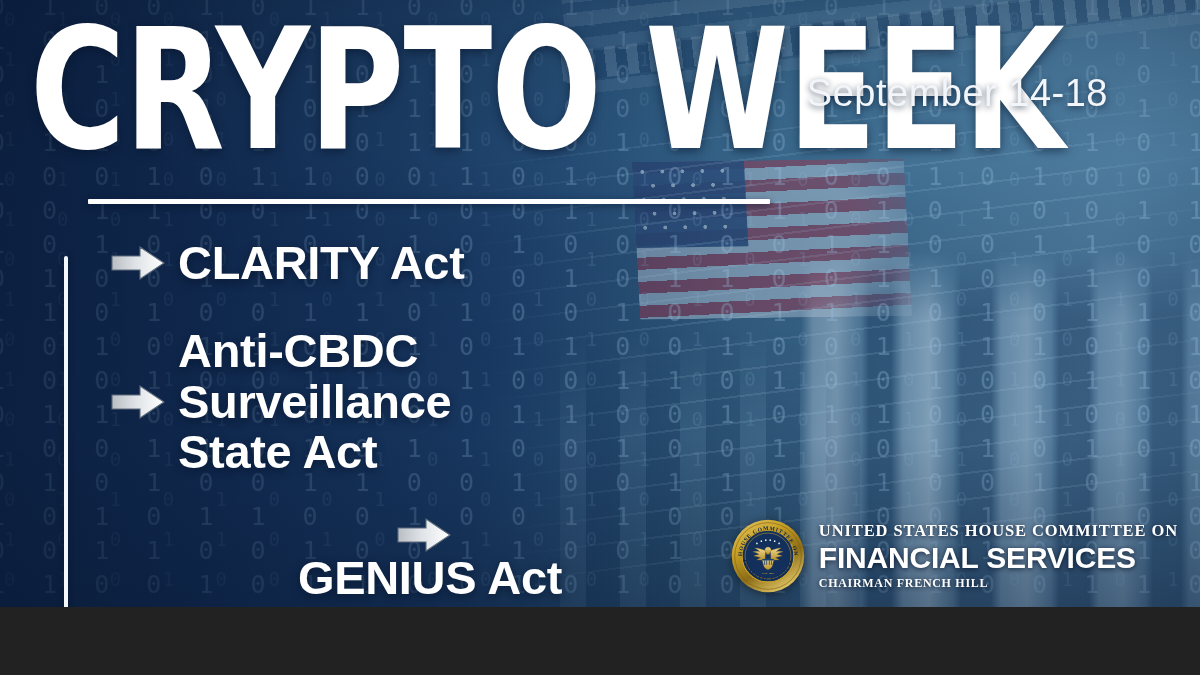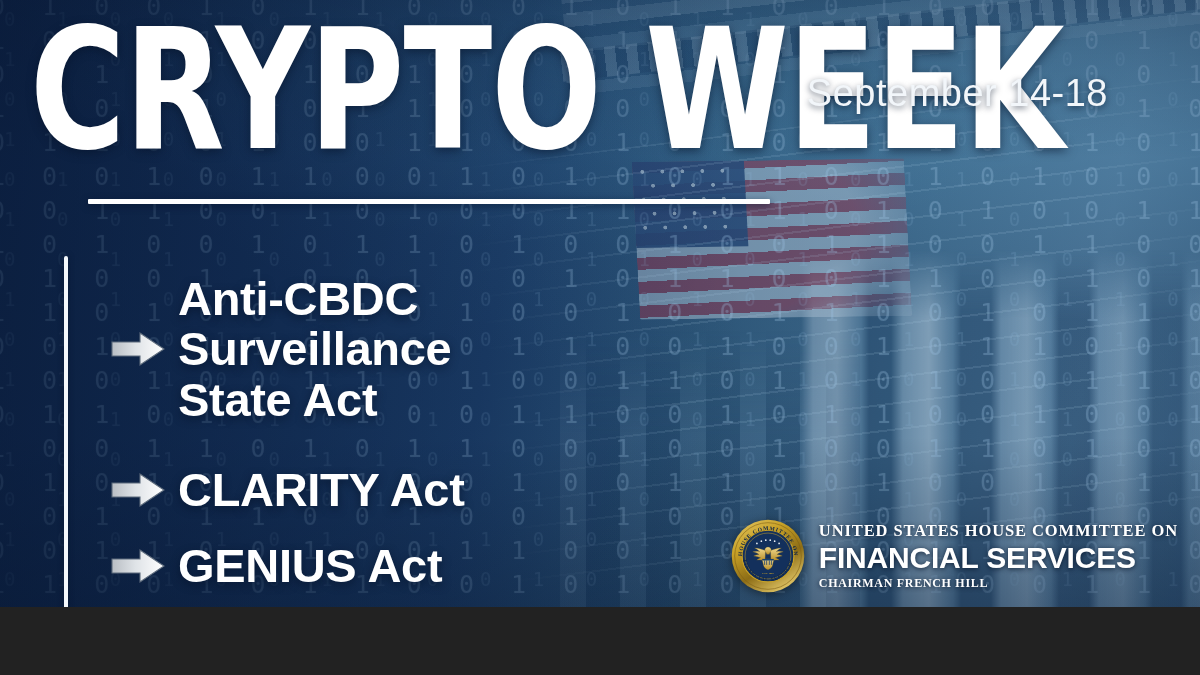--- a/index.html
+++ b/index.html
@@ -218,21 +218,21 @@
   }
   .bullet .arrow{flex:0 0 auto;width:56px;height:36px;margin-right:12px;}
   .bullet .label{
     font-size:47px;font-weight:700;color:#ffffff;
     line-height:1.07;letter-spacing:-0.3px;
     text-shadow:0 3px 9px rgba(5,18,40,0.62);
     white-space:pre-line;
   }
   #bullet-0{margin-top:2px;}
   #bullet-1{margin-top:38px;margin-bottom:40px;}
-  #bullet-2{margin-top:24px;}
+  #bullet-2{margin-top:24px;flex-direction:column;}
 
   
   #logo{
     position:absolute;right:22px;bottom:14px;
     display:flex;align-items:center;gap:14px;
   }
   #seal{flex:0 0 auto;width:74px;height:74px;filter:drop-shadow(0 2px 5px rgba(0,0,0,0.45));}
   #logo-text{display:flex;flex-direction:column;line-height:1;}
   #logo-line1{
     font-family:"Liberation Serif","DejaVu Serif",serif;
@@ -319,52 +319,52 @@
 
     <div id="title">CRYPTO WEEK</div>
 
     <div id="date">September 14-18</div>
 
     <div id="hrule"></div>
     <div id="vrule"></div>
 
     <div id="bullets">
 
+      <div class="bullet" id="bullet-0">
+        <span class="arrow">
+          <svg viewBox="0 0 56 36" width="56" height="36" aria-hidden="true">
+            <defs>
+              <linearGradient id="ag0" x1="0" y1="0" x2="1" y2="0">
+                <stop offset="0%" stop-color="#b9bec4"></stop>
+                <stop offset="45%" stop-color="#dfe3e7"></stop>
+                <stop offset="100%" stop-color="#ffffff"></stop>
+              </linearGradient>
+            </defs>
+            <path d="M2 11 H30 V2 L54 18 L30 34 V25 H2 Z" fill="url(#ag0)" stroke="#5d6b7c" stroke-width="1.1"></path>
+          </svg>
+        </span>
+        <span class="label">CLARITY Act</span>
+      </div>
+
       <div class="bullet" id="bullet-1">
         <span class="arrow">
           <svg viewBox="0 0 56 36" width="56" height="36" aria-hidden="true">
             <defs>
               <linearGradient id="ag1" x1="0" y1="0" x2="1" y2="0">
                 <stop offset="0%" stop-color="#b9bec4"></stop>
                 <stop offset="45%" stop-color="#dfe3e7"></stop>
                 <stop offset="100%" stop-color="#ffffff"></stop>
               </linearGradient>
             </defs>
             <path d="M2 11 H30 V2 L54 18 L30 34 V25 H2 Z" fill="url(#ag1)" stroke="#5d6b7c" stroke-width="1.1"></path>
           </svg>
         </span>
         <span class="label">Anti-CBDC
 Surveillance
 State Act</span>
-      </div>
-
-      <div class="bullet" id="bullet-0">
-        <span class="arrow">
-          <svg viewBox="0 0 56 36" width="56" height="36" aria-hidden="true">
-            <defs>
-              <linearGradient id="ag0" x1="0" y1="0" x2="1" y2="0">
-                <stop offset="0%" stop-color="#b9bec4"></stop>
-                <stop offset="45%" stop-color="#dfe3e7"></stop>
-                <stop offset="100%" stop-color="#ffffff"></stop>
-              </linearGradient>
-            </defs>
-            <path d="M2 11 H30 V2 L54 18 L30 34 V25 H2 Z" fill="url(#ag0)" stroke="#5d6b7c" stroke-width="1.1"></path>
-          </svg>
-        </span>
-        <span class="label">CLARITY Act</span>
       </div>
 
       <div class="bullet" id="bullet-2">
         <span class="arrow">
           <svg viewBox="0 0 56 36" width="56" height="36" aria-hidden="true">
             <defs>
               <linearGradient id="ag2" x1="0" y1="0" x2="1" y2="0">
                 <stop offset="0%" stop-color="#b9bec4"></stop>
                 <stop offset="45%" stop-color="#dfe3e7"></stop>
                 <stop offset="100%" stop-color="#ffffff"></stop>

